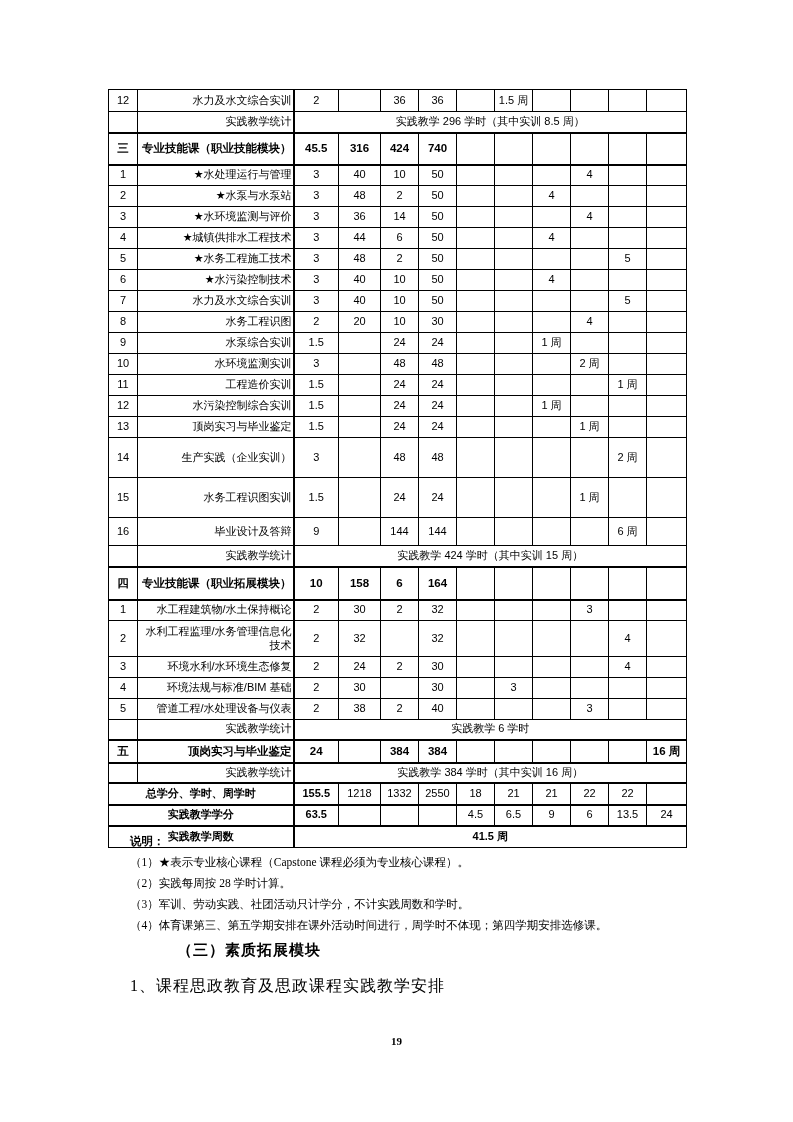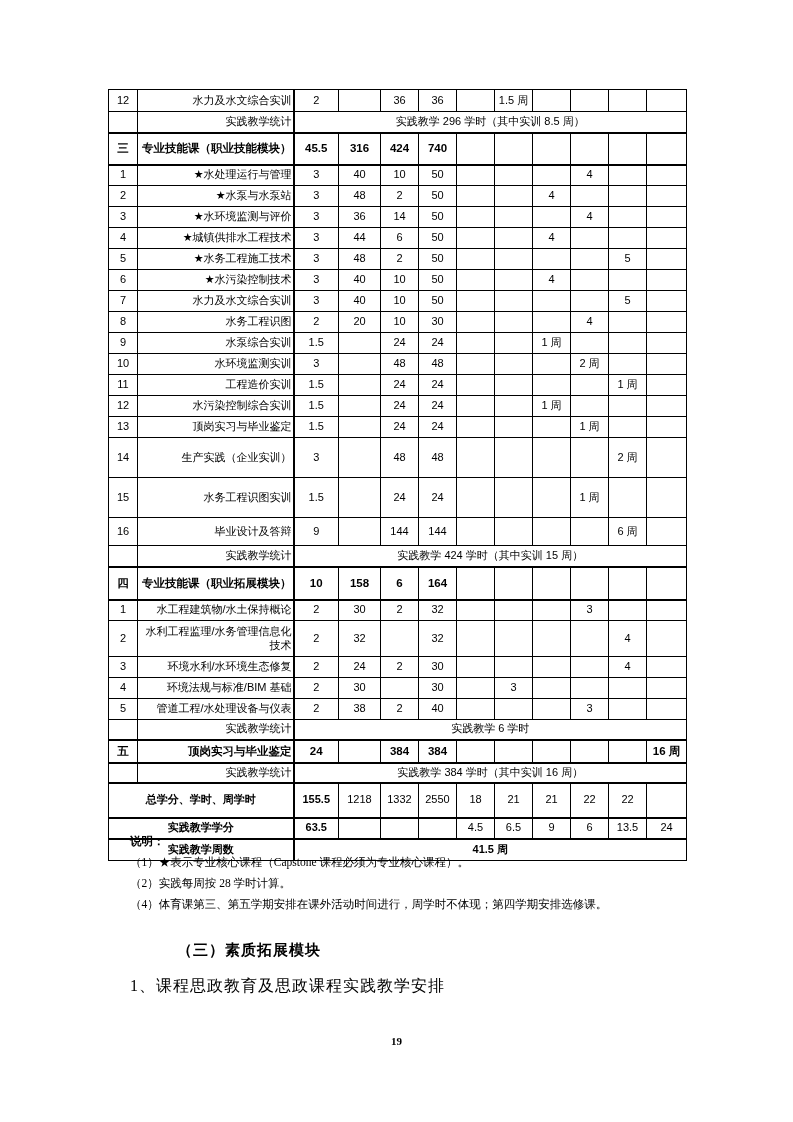--- a/index.html
+++ b/index.html
@@ -408,21 +408,21 @@
           <td></td>
           <td></td>
           <td></td>
           <td>16 周</td>
         </tr>
         <tr class="stat" style="height: 20px;">
           <td class="num"></td>
           <td class="name">实践教学统计</td>
           <td class="cl" colspan="10">实践教学 384 学时（其中实训 16 周）</td>
         </tr>
-        <tr class="summary" style="height: 35px;">
+        <tr class="summary" style="height: 22px;">
           <td colspan="2">总学分、学时、周学时</td>
           <td class="cl">155.5</td>
           <td class="plain">1218</td>
           <td class="plain">1332</td>
           <td class="plain">2550</td>
           <td class="plain">18</td>
           <td class="plain">21</td>
           <td class="plain">21</td>
           <td class="plain">22</td>
           <td class="plain">22</td>
@@ -445,20 +445,21 @@
           <td colspan="2">实践教学周数</td>
           <td class="cl" colspan="10">41.5 周</td>
         </tr>
       </tbody>
   </table>
 
   <div class="notes">
     <div class="title">说明：</div>
     <div>（1）★表示专业核心课程（Capstone 课程必须为专业核心课程）。</div>
     <div>（2）实践每周按 28 学时计算。</div>
+    <div>（3）军训、劳动实践、社团活动只计学分，不计实践周数和学时。</div>
     <div>（4）体育课第三、第五学期安排在课外活动时间进行，周学时不体现；第四学期安排选修课。</div>
   </div>
 
   <div class="h-section">（三）素质拓展模块</div>
   <div class="h-sub">1、课程思政教育及思政课程实践教学安排</div>
   <div class="page-num">19</div>
 
 </div>
 
 </body></html>

